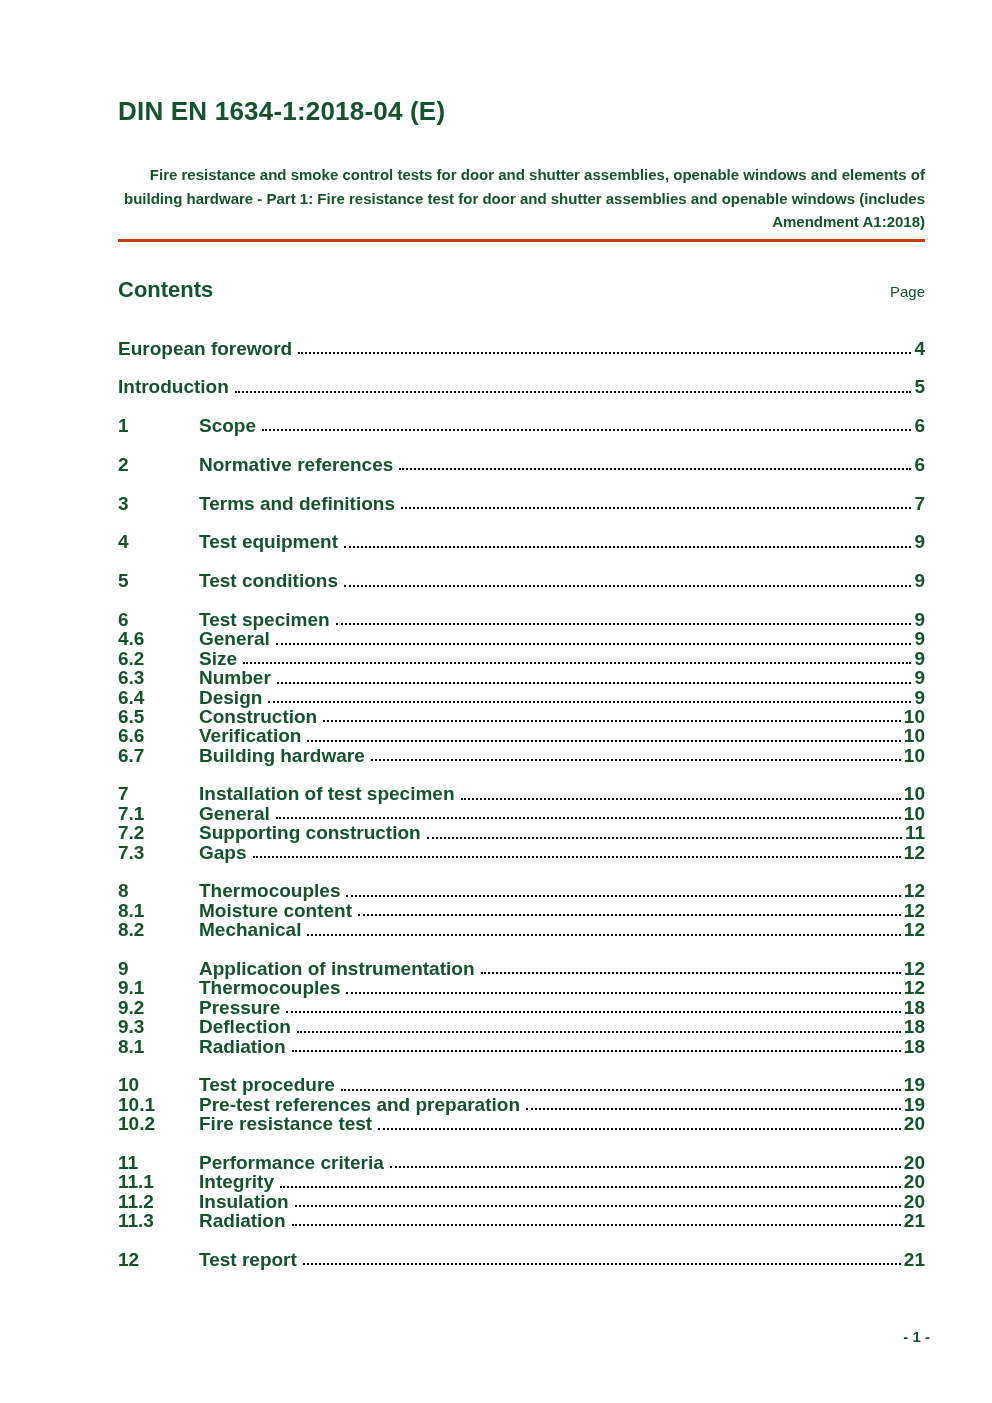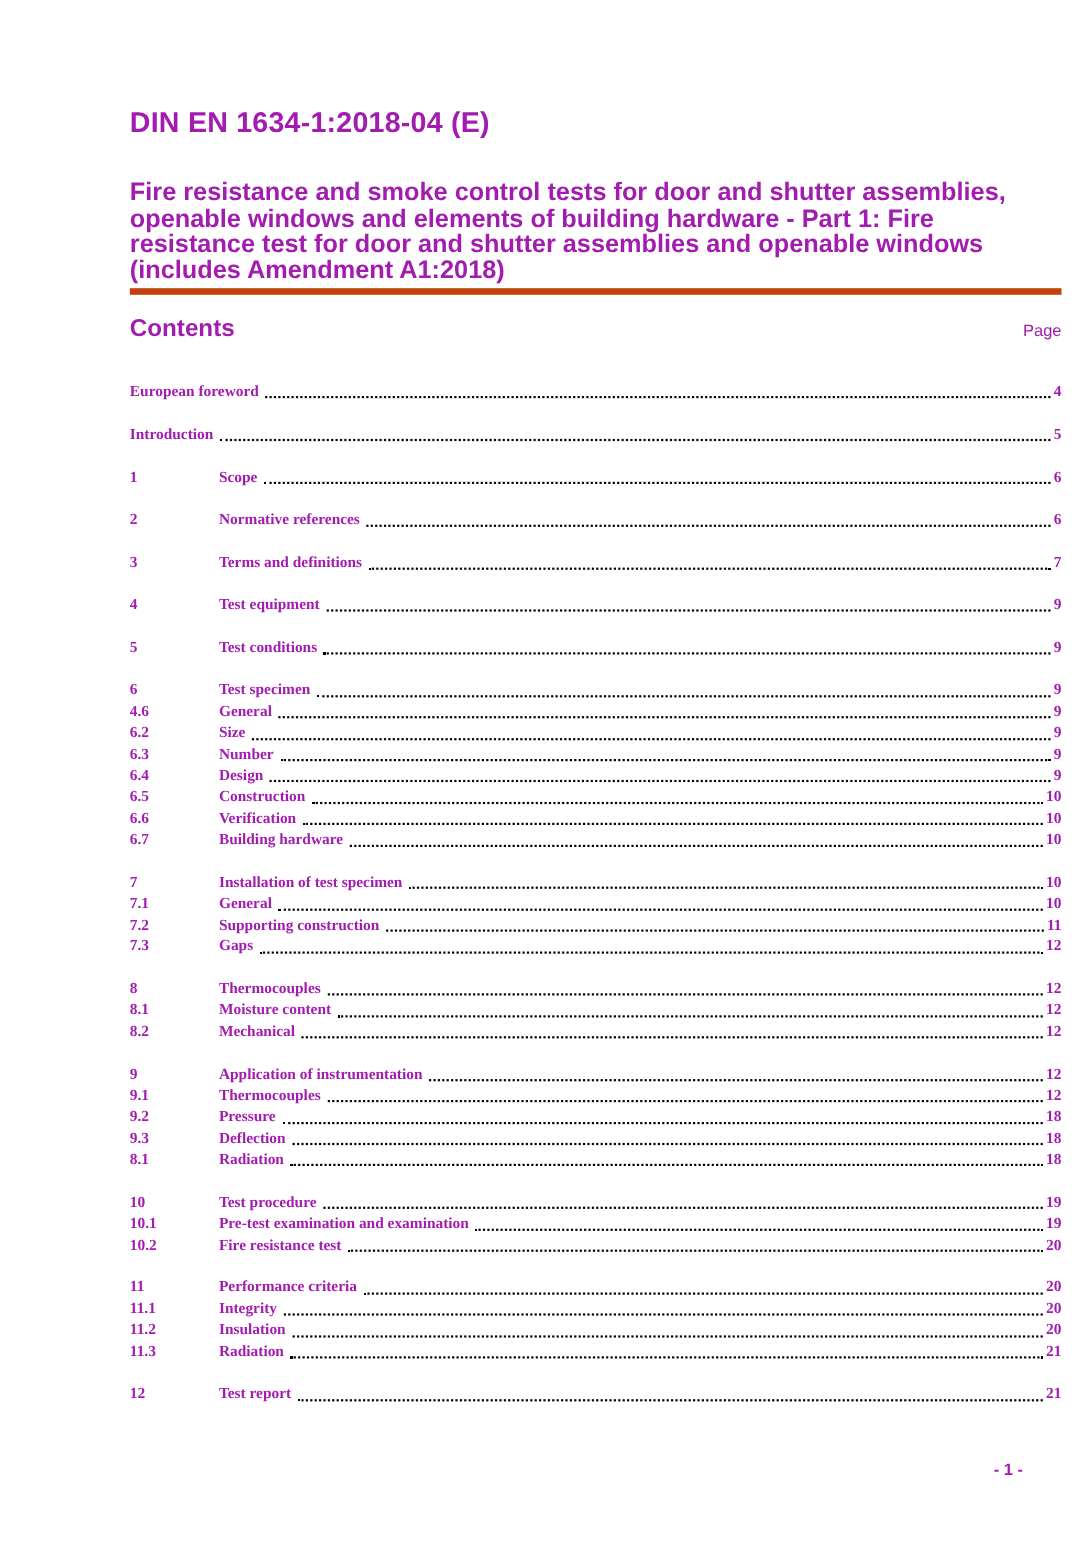--- a/index.html
+++ b/index.html
@@ -5,61 +5,61 @@
   html, body {
     margin: 0;
     padding: 0;
     background: #ffffff;
   }
   .page {
     position: relative;
     width: 992px;
     height: 1403px;
     background: #ffffff;
-    color: #a21caf;
+    color: #14532d;
     font-family: "Liberation Sans", "DejaVu Sans", sans-serif;
     box-sizing: border-box;
-    padding: 97px 27px 0 118px;
+    padding: 97px 67px 0 118px;
     overflow: hidden;
   }
   .std-number {
     margin: 0;
     font-size: 26px;
     line-height: 28px;
     font-weight: bold;
     letter-spacing: 0.2px;
   }
   .doc-title {
     margin: 38px 0 0 0;
-    font-size: 23px;
+    font-size: 15px;
     line-height: 23.5px;
     font-weight: bold;
     padding-bottom: 5px;
-    border-bottom: 6px solid #c2410c;
+    border-bottom: 3px solid #c2410c;
+    text-align: right;
   }
   .contents-header {
-    margin-top: 18px;
+    margin-top: 36px;
     display: flex;
     justify-content: space-between;
     align-items: baseline;
   }
   .contents-heading {
     font-size: 22px;
     line-height: 24px;
     font-weight: bold;
   }
   .page-col-label {
     font-size: 15px;
     font-weight: normal;
   }
   .toc {
     margin-top: 37px;
-    font-size: 14px;
-    font-weight: bold;
-    font-family: Liberation Serif, serif;
+    font-size: 19px;
+    font-weight: bold;
   }
   .toc-group:not(:last-child) {
     margin-bottom: 19.4px;
   }
   .toc-row {
     display: flex;
     align-items: baseline;
     line-height: 19.4px;
     height: 19.4px;
     white-space: nowrap;
@@ -290,21 +290,21 @@
       </div>
       <div class="toc-group">
         <div class="toc-row">
           <span class="toc-num">10</span>
           <span class="toc-label">Test procedure</span>
           <span class="toc-leader"></span>
           <span class="toc-page">19</span>
         </div>
         <div class="toc-row">
           <span class="toc-num">10.1</span>
-          <span class="toc-label">Pre-test examination and examination</span>
+          <span class="toc-label">Pre-test references and preparation</span>
           <span class="toc-leader"></span>
           <span class="toc-page">19</span>
         </div>
         <div class="toc-row">
           <span class="toc-num">10.2</span>
           <span class="toc-label">Fire resistance test</span>
           <span class="toc-leader"></span>
           <span class="toc-page">20</span>
         </div>
       </div>

